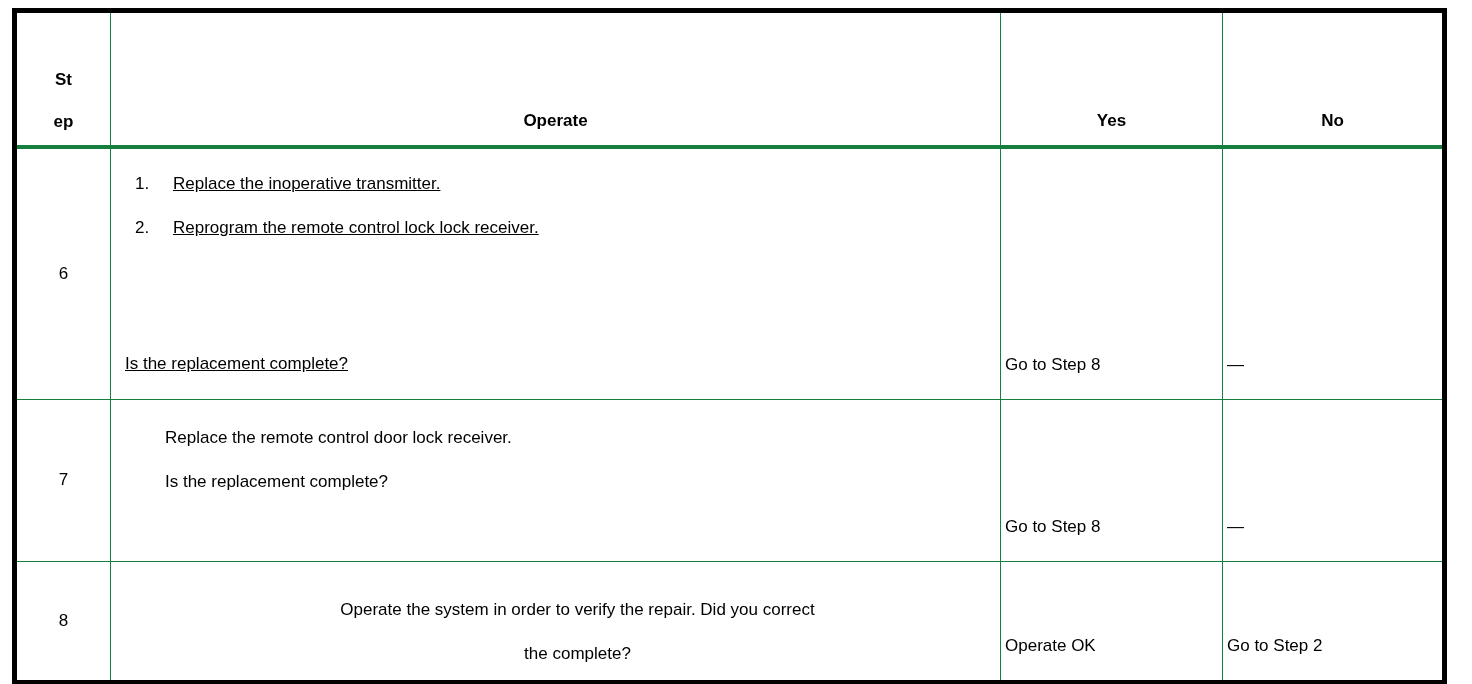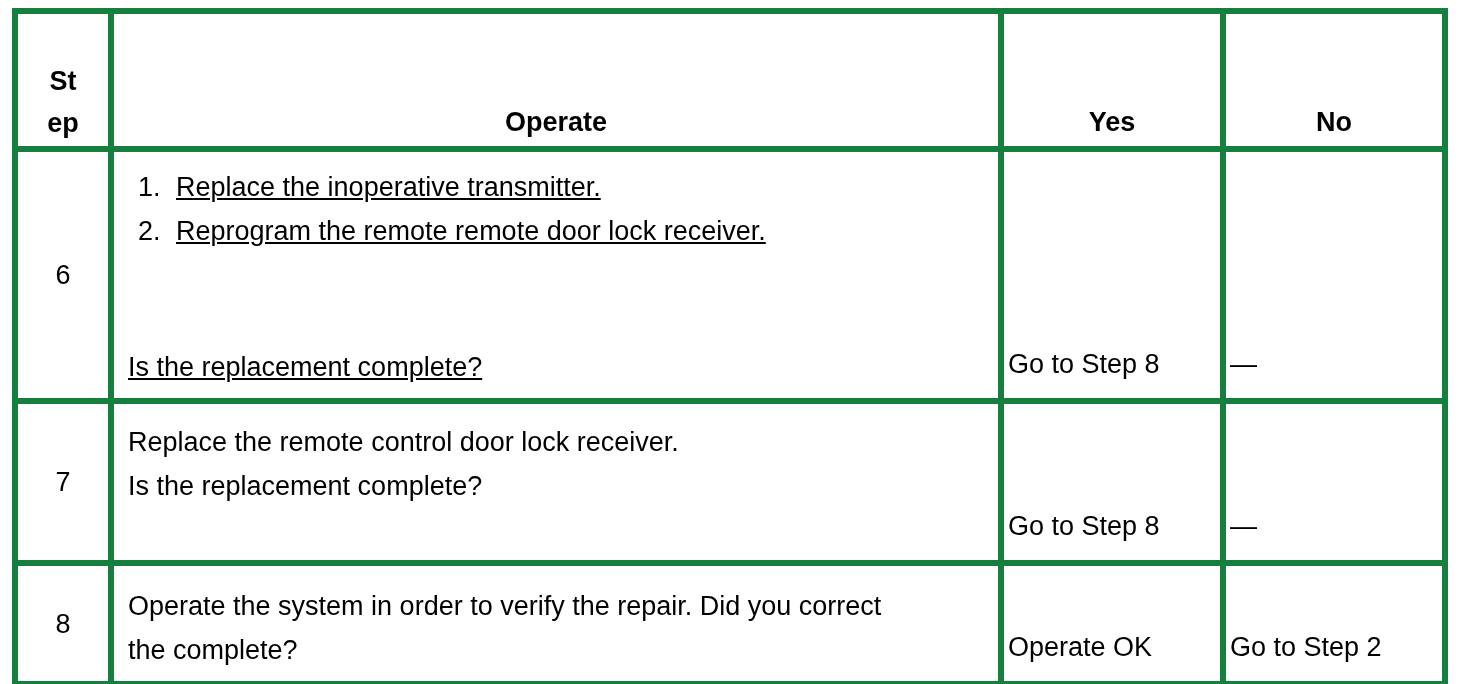--- a/index.html
+++ b/index.html
@@ -23,22 +23,22 @@
     border-collapse: collapse;
     table-layout: fixed;
     border: 5px solid #000000;
   }
   col.c-step   { width: 96px; }
   col.c-action { width: 890px; }
   col.c-yes    { width: 222px; }
   col.c-no     { width: 222px; }
 
   th, td {
-    border: 6px solid #15803d;
-    font-size: 27px;
+    border: 1px solid #15803d;
+    font-size: 17px;
     line-height: 44px;
     overflow: hidden;
   }
   thead th {
     height: 130px;
     vertical-align: bottom;
     text-align: center;
     font-weight: bold;
     padding: 0 4px 2px 4px;
     border-bottom-width: 4px;
@@ -54,35 +54,35 @@
     vertical-align: middle;
     padding: 0;
   }
   td.action {
     vertical-align: top;
     text-align: left;
     padding: 0 10px 0 14px;
   }
   td.a6 { padding-top: 13px; text-decoration: underline; }
   td.a7 { padding-top: 16px; }
-  td.a8 { padding-top: 18px; }
+  td.a8 { padding-top: 26px; text-align: center; }
 
   .li {
     white-space: nowrap;
   }
   .li .num {
     display: inline-block;
     width: 38px;
     margin-left: 10px;
   }
   .question {
     margin-top: 92px;
     white-space: nowrap;
   }
-  .line { white-space: nowrap; }
+  .line { white-space: nowrap; margin-left: 40px; }
 
   td.ans {
     text-align: left;
     vertical-align: bottom;
     padding: 0 4px 12px 4px;
     white-space: nowrap;
   }
 </style>
 </head>
 <body>
@@ -108,21 +108,21 @@
     </thead>
     <tbody>
       <tr class="r6">
         <td class="step">6</td>
         <td class="action a6">
           <div class="list">
             <div class="li">
               <span class="num">1.</span><span>Replace the inoperative transmitter.</span>
             </div>
             <div class="li">
-              <span class="num">2.</span><span>Reprogram the remote remote door lock receiver.</span>
+              <span class="num">2.</span><span>Reprogram the remote control lock lock receiver.</span>
             </div>
           </div>
           <div class="question">Is the replacement complete?</div>
         </td>
         <td class="ans">Go to Step 8</td>
         <td class="ans">—</td>
       </tr>
       <tr class="r7">
         <td class="step">7</td>
         <td class="action a7">

